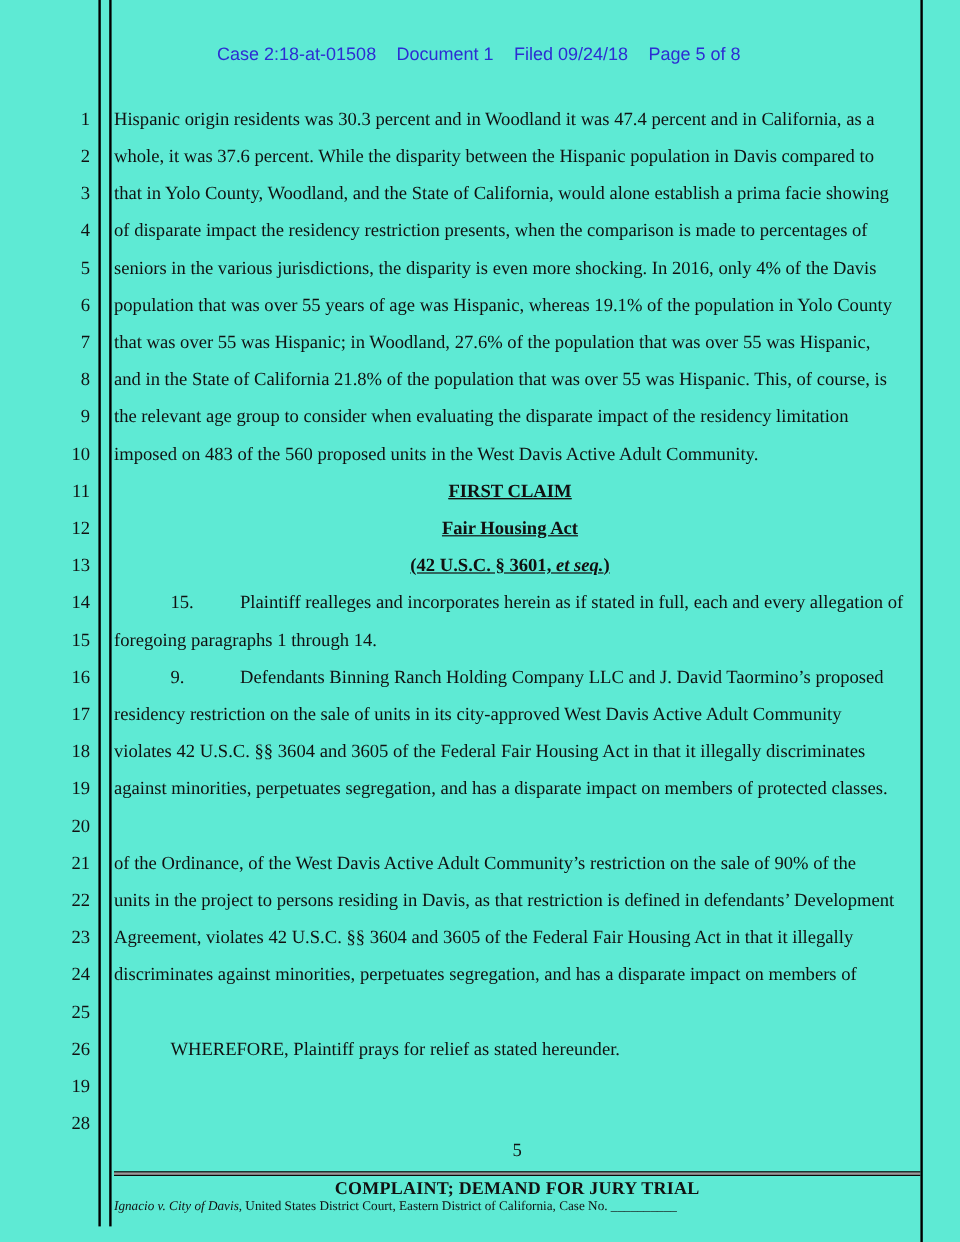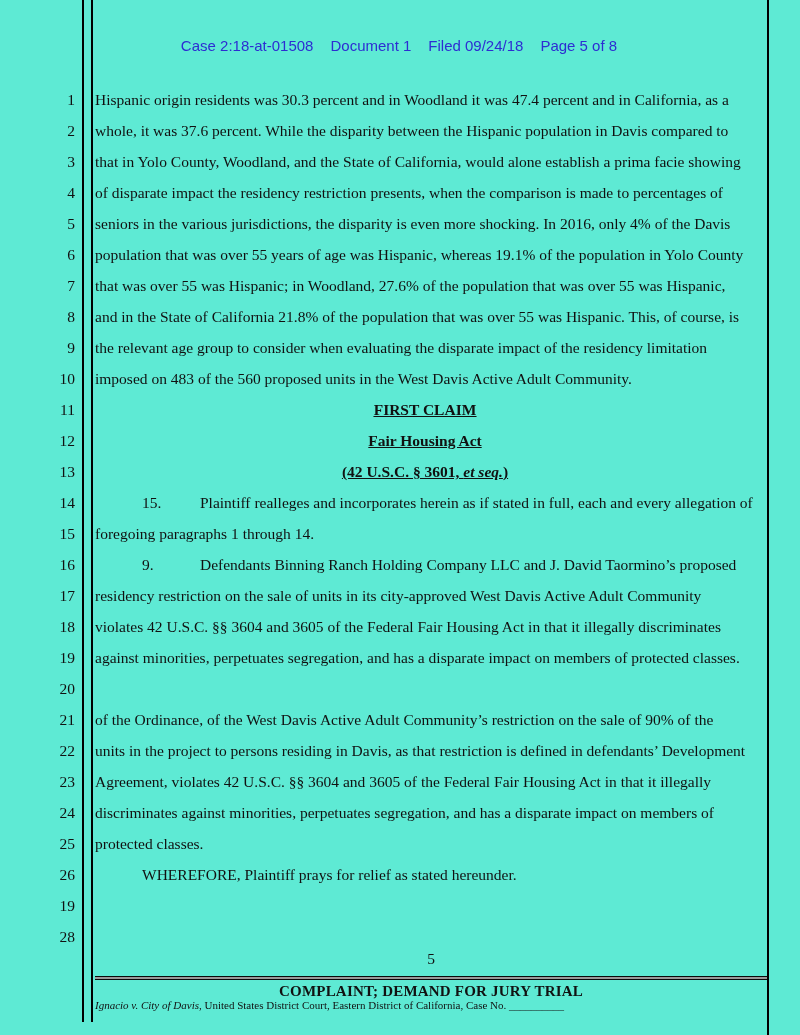--- a/index.html
+++ b/index.html
@@ -172,21 +172,20 @@
       <div class="row">
         <div class="num">23</div>
         <div class="txt"><span>Agreement, violates 42 U.S.C. §§ 3604 and 3605 of the Federal Fair Housing Act in that it illegally</span></div>
       </div>
       <div class="row">
         <div class="num">24</div>
         <div class="txt"><span>discriminates against minorities, perpetuates segregation, and has a disparate impact on members of</span></div>
       </div>
       <div class="row">
         <div class="num">25</div>
-        <div class="txt"><span>protected classes.</span></div>
       </div>
       <div class="row">
         <div class="num">26</div>
         <div class="txt indent"><span>WHEREFORE, Plaintiff prays for relief as stated hereunder.</span></div>
       </div>
       <div class="row">
         <div class="num">19</div>
         <div class="txt"><span></span></div>
       </div>
       <div class="row">

